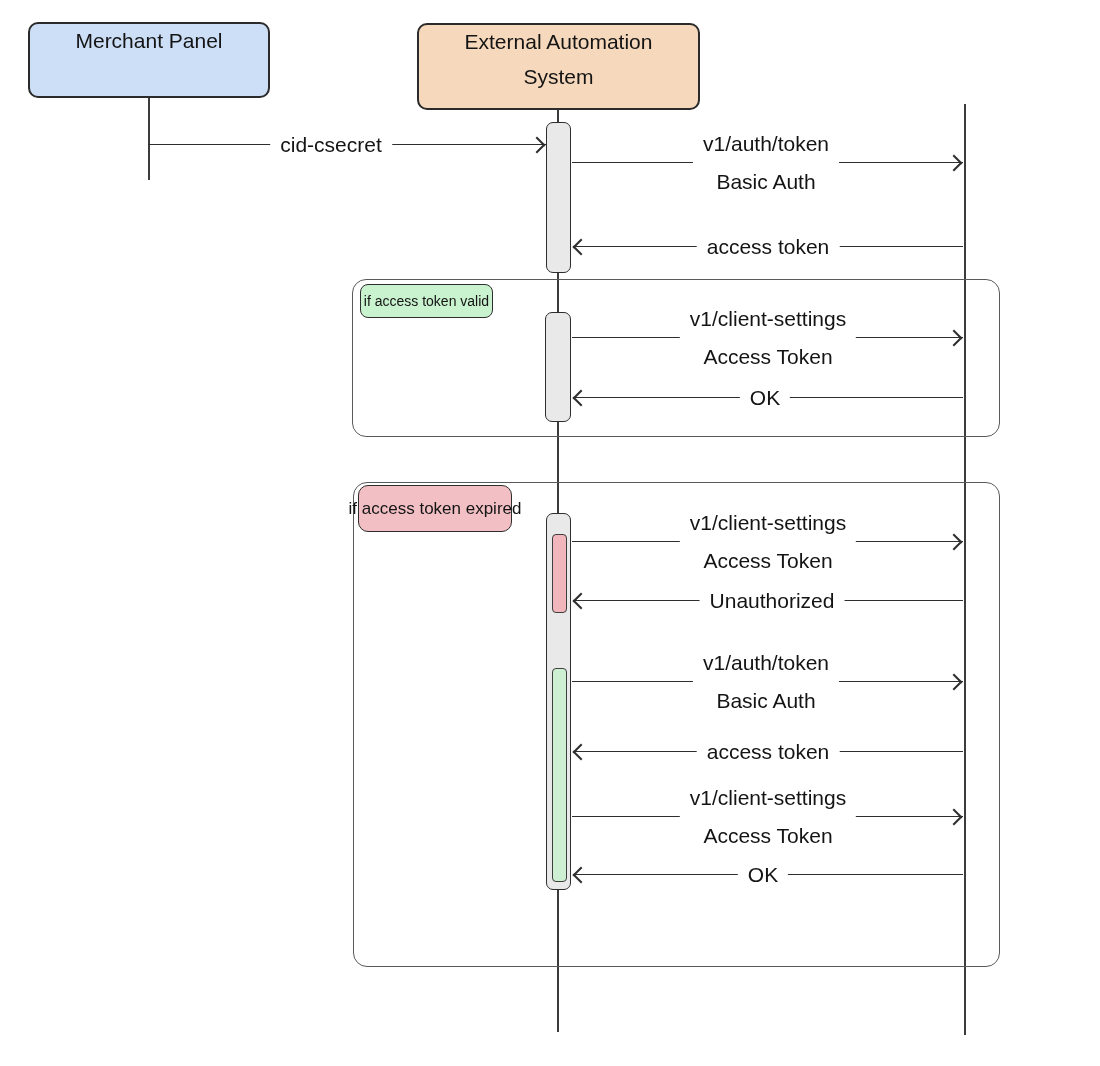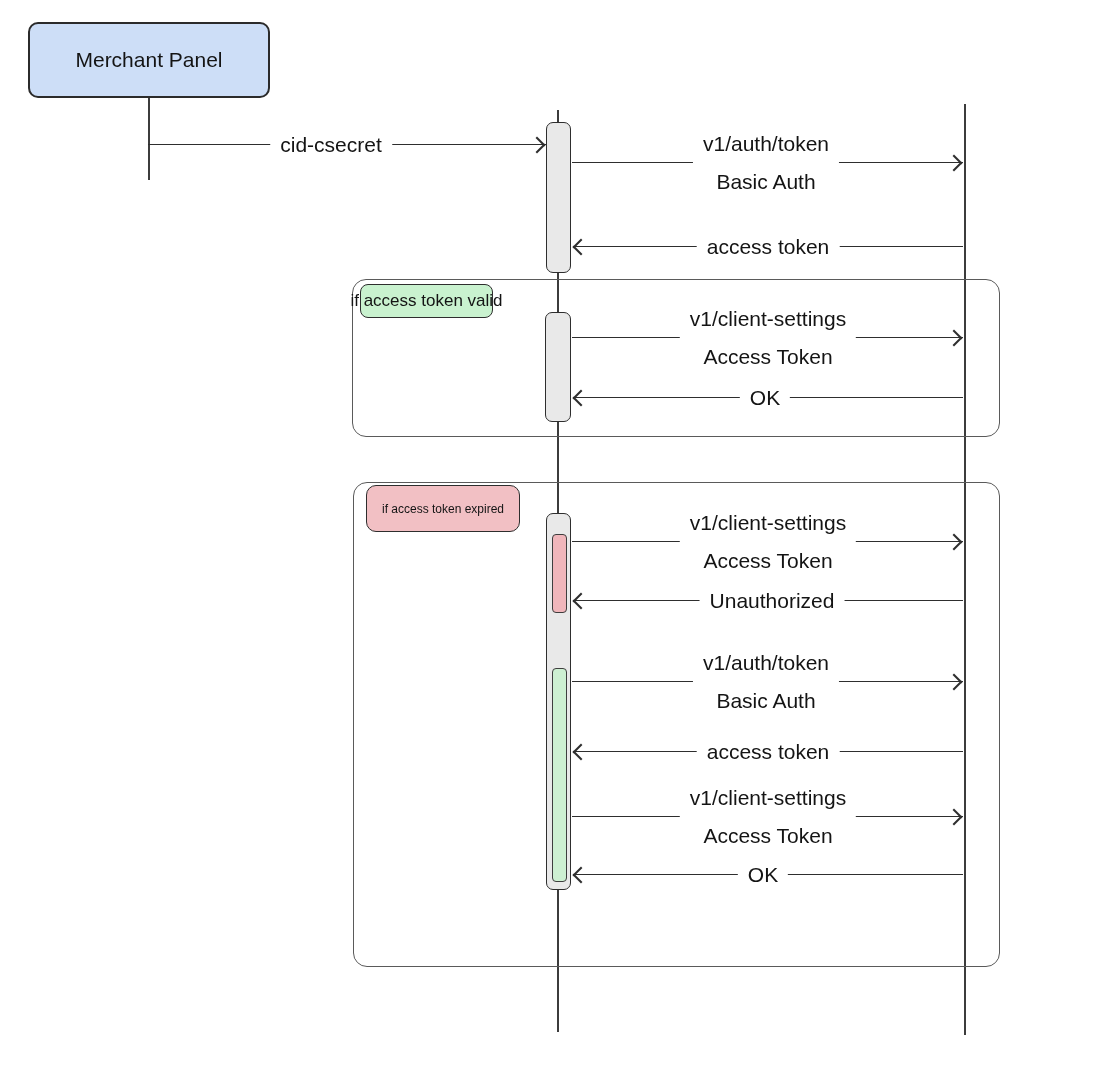--- a/index.html
+++ b/index.html
@@ -4,54 +4,54 @@
 <style>
   html,body{margin:0;padding:0;background:#ffffff;}
   .canvas{
     position:relative;width:1100px;height:1066px;background:#ffffff;
     font-family:"Liberation Sans",sans-serif;color:#141414;overflow:hidden;
   }
   .lifeline{position:absolute;width:2px;background:#3c3c3c;}
   .frame{position:absolute;border:1.6px solid #5a5a5a;border-radius:14px;box-sizing:border-box;}
   .cond{position:absolute;border:1.8px solid #2e2e2e;box-sizing:border-box;
         display:flex;align-items:center;justify-content:center;
-        font-size:17px;color:#141414;white-space:nowrap;}
+        font-size:14px;color:#141414;white-space:nowrap;}
   .cond.green{background:#c9f2cf;border-radius:8px;}
   .cond.pink{background:#f2c0c4;border-radius:10px;}
   .bar{position:absolute;background:#e9e9e9;border:1.8px solid #2e2e2e;border-radius:7px;box-sizing:border-box;}
   .subbar{position:absolute;width:15px;border:1.6px solid #3e3e3e;border-radius:4px;box-sizing:border-box;}
   .subbar.err{background:#f0b6bb;}
   .subbar.ok{background:#cdf0d2;}
   .mline{position:absolute;height:0;border-top:1.8px solid #2e2e2e;}
   .ah{position:absolute;width:12px;height:12px;box-sizing:border-box;}
   .ah.r{border-top:2px solid #2e2e2e;border-right:2px solid #2e2e2e;transform:rotate(45deg);}
   .ah.l{border-bottom:2px solid #2e2e2e;border-left:2px solid #2e2e2e;transform:rotate(45deg);}
   .mlabel{position:absolute;transform:translate(-50%,-50%);background:#ffffff;
           padding:0 10px;font-size:21px;line-height:38px;text-align:center;white-space:nowrap;}
   .mlabel span{display:block;}
   .actor{position:absolute;border:2px solid #2b2b2b;border-radius:10px;box-sizing:border-box;
-         display:flex;flex-direction:column;align-items:center;justify-content:center;
+         display:flex;flex-direction:column;align-items:center;justify-content:flex-start;
          font-size:21px;line-height:1.65;text-align:center;white-space:nowrap;}
   .actor.blue{background:#cddef7;}
   .actor.peach{background:#f6d8bc;}
 </style>
 </head>
 <body>
 
 <div class="canvas">
 
   <div class="lifeline" style="left:148px;top:98px;height:82px"></div>
   <div class="lifeline" style="left:557px;top:110px;height:922px"></div>
   <div class="lifeline" style="left:964px;top:104px;height:931px"></div>
 
   <div class="frame" style="left:352px;top:279px;width:648px;height:158px"></div>
   <div class="cond green" style="left:360px;top:284px;width:133px;height:34px">if access token valid</div>
 
   <div class="frame" style="left:353px;top:482px;width:647px;height:485px"></div>
-  <div class="cond pink" style="left:366px;top:485px;width:154px;height:47px;font-size:12px">if access token expired</div>
+  <div class="cond pink" style="left:358px;top:485px;width:154px;height:47px;font-size:17px">if access token expired</div>
 
   <div class="bar" style="left:546px;top:122px;width:25px;height:151px"></div>
   <div class="bar" style="left:545px;top:312px;width:26px;height:110px"></div>
   <div class="bar" style="left:546px;top:513px;width:25px;height:377px"></div>
   <div class="subbar err" style="left:552px;top:534px;height:79px"></div>
   <div class="subbar ok" style="left:552px;top:668px;height:214px"></div>
 
   <div>
     <div class="mline" style="left:148px;top:144px;width:398px"></div>
     <div class="ah r" style="left:531px;top:139px"></div>
@@ -141,14 +141,18 @@
     <div class="mline" style="left:573px;top:874px;width:390px"></div>
     <div class="ah l" style="left:575px;top:869px"></div>
     <div class="mlabel" style="left:763px;top:875px">
       <span>OK</span>
     </div>
   </div>
 
   <div class="actor blue" style="left:28px;top:22px;width:242px;height:76px">
     <span>Merchant Panel</span>
   </div>
+  <div class="actor peach" style="left:417px;top:23px;width:283px;height:87px">
+    <span>External Automation</span>
+    <span>System</span>
+  </div>
 
 </div>
 
 </body></html>

